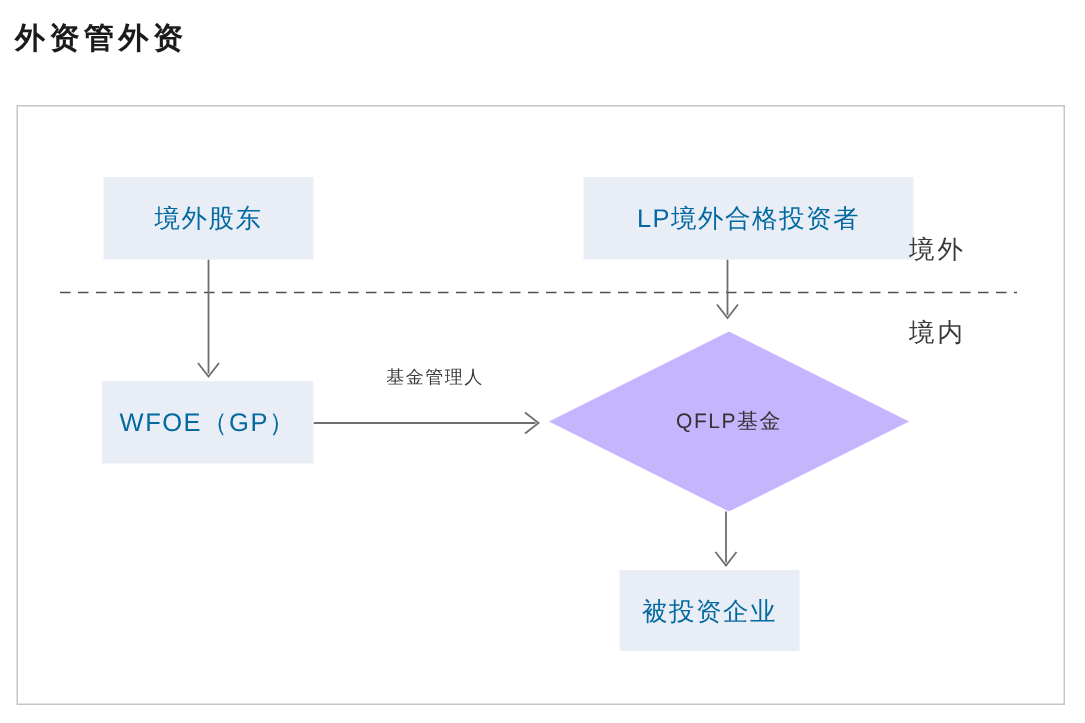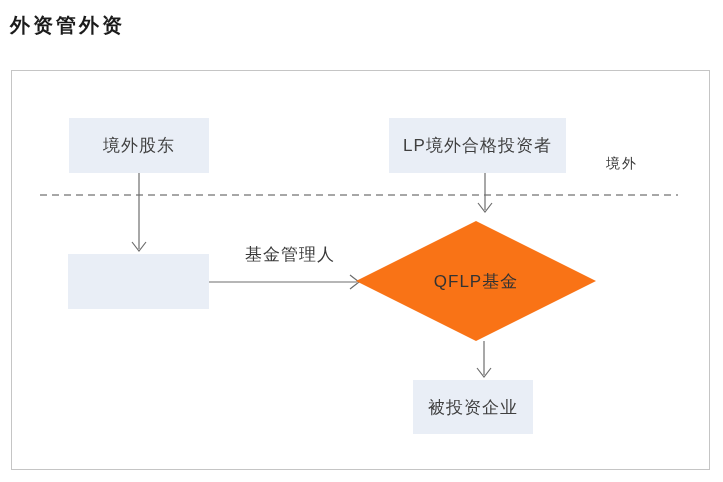--- a/index.html
+++ b/index.html
@@ -26,58 +26,58 @@
     background: #ffffff;
   }
   .node {
     position: absolute;
     background: #e9eef6;
     display: flex;
     flex-direction: column;
     align-items: center;
     justify-content: center;
     font-size: 17px;
-    color: #404040;
+    color: #0369a1;
     letter-spacing: 1px;
     text-align: center;
     line-height: 25px;
   }
   .node-overseas-shareholder { left: 57px; top: 47px; width: 140px; height: 55px; }
-  .node-lp-investor          { left: 377px; top: 47px; width: 177px; height: 55px; }
+  .node-lp-investor          { left: 377px; top: 47px; width: 220px; height: 55px; }
   .node-qflp-manager         { left: 56px; top: 183px; width: 141px; height: 55px; }
   .node-investee             { left: 401px; top: 309px; width: 120px; height: 54px; }
   .diamond {
     position: absolute;
-    left: 344px; top: 150px;
+    left: 354px; top: 150px;
     width: 240px; height: 120px;
-    background: #f97316;
+    background: #c4b5fd;
     clip-path: polygon(50% 0, 100% 50%, 50% 100%, 0 50%);
     display: flex;
     align-items: center;
     justify-content: center;
-    font-size: 17px;
+    font-size: 14px;
     color: #333333;
     letter-spacing: 1px;
   }
   .region-label {
     position: absolute;
     left: 594px;
     width: 70px;
-    font-size: 14px;
+    font-size: 17px;
     color: #3a3a3a;
     letter-spacing: 2px;
   }
   .region-offshore { top: 84px; }
   .region-onshore  { top: 139px; }
   .edge-label {
     position: absolute;
     left: 218px; top: 172px;
     width: 120px;
     text-align: center;
-    font-size: 17px;
+    font-size: 12px;
     color: #3a3a3a;
     letter-spacing: 1px;
   }
   .arrow-layer {
     position: absolute;
     left: 0; top: 0;
     width: 699px; height: 400px;
     pointer-events: none;
   }
   .arrow-layer path, .arrow-layer line {
@@ -125,26 +125,28 @@
 
   <div class="node node-overseas-shareholder">
     <span>境外股东</span>
   </div>
 
   <div class="node node-lp-investor">
     <span>LP境外合格投资者</span>
   </div>
 
   <div class="node node-qflp-manager">
+    <span>WFOE（GP）</span>
   </div>
 
   <div class="diamond">
     <span>QFLP基金</span>
   </div>
 
   <div class="node node-investee">
     <span>被投资企业</span>
   </div>
 
   <div class="edge-label">基金管理人</div>
   <div class="region-label region-offshore">境外</div>
+  <div class="region-label region-onshore">境内</div>
 
 </div>
 
 </body></html>

